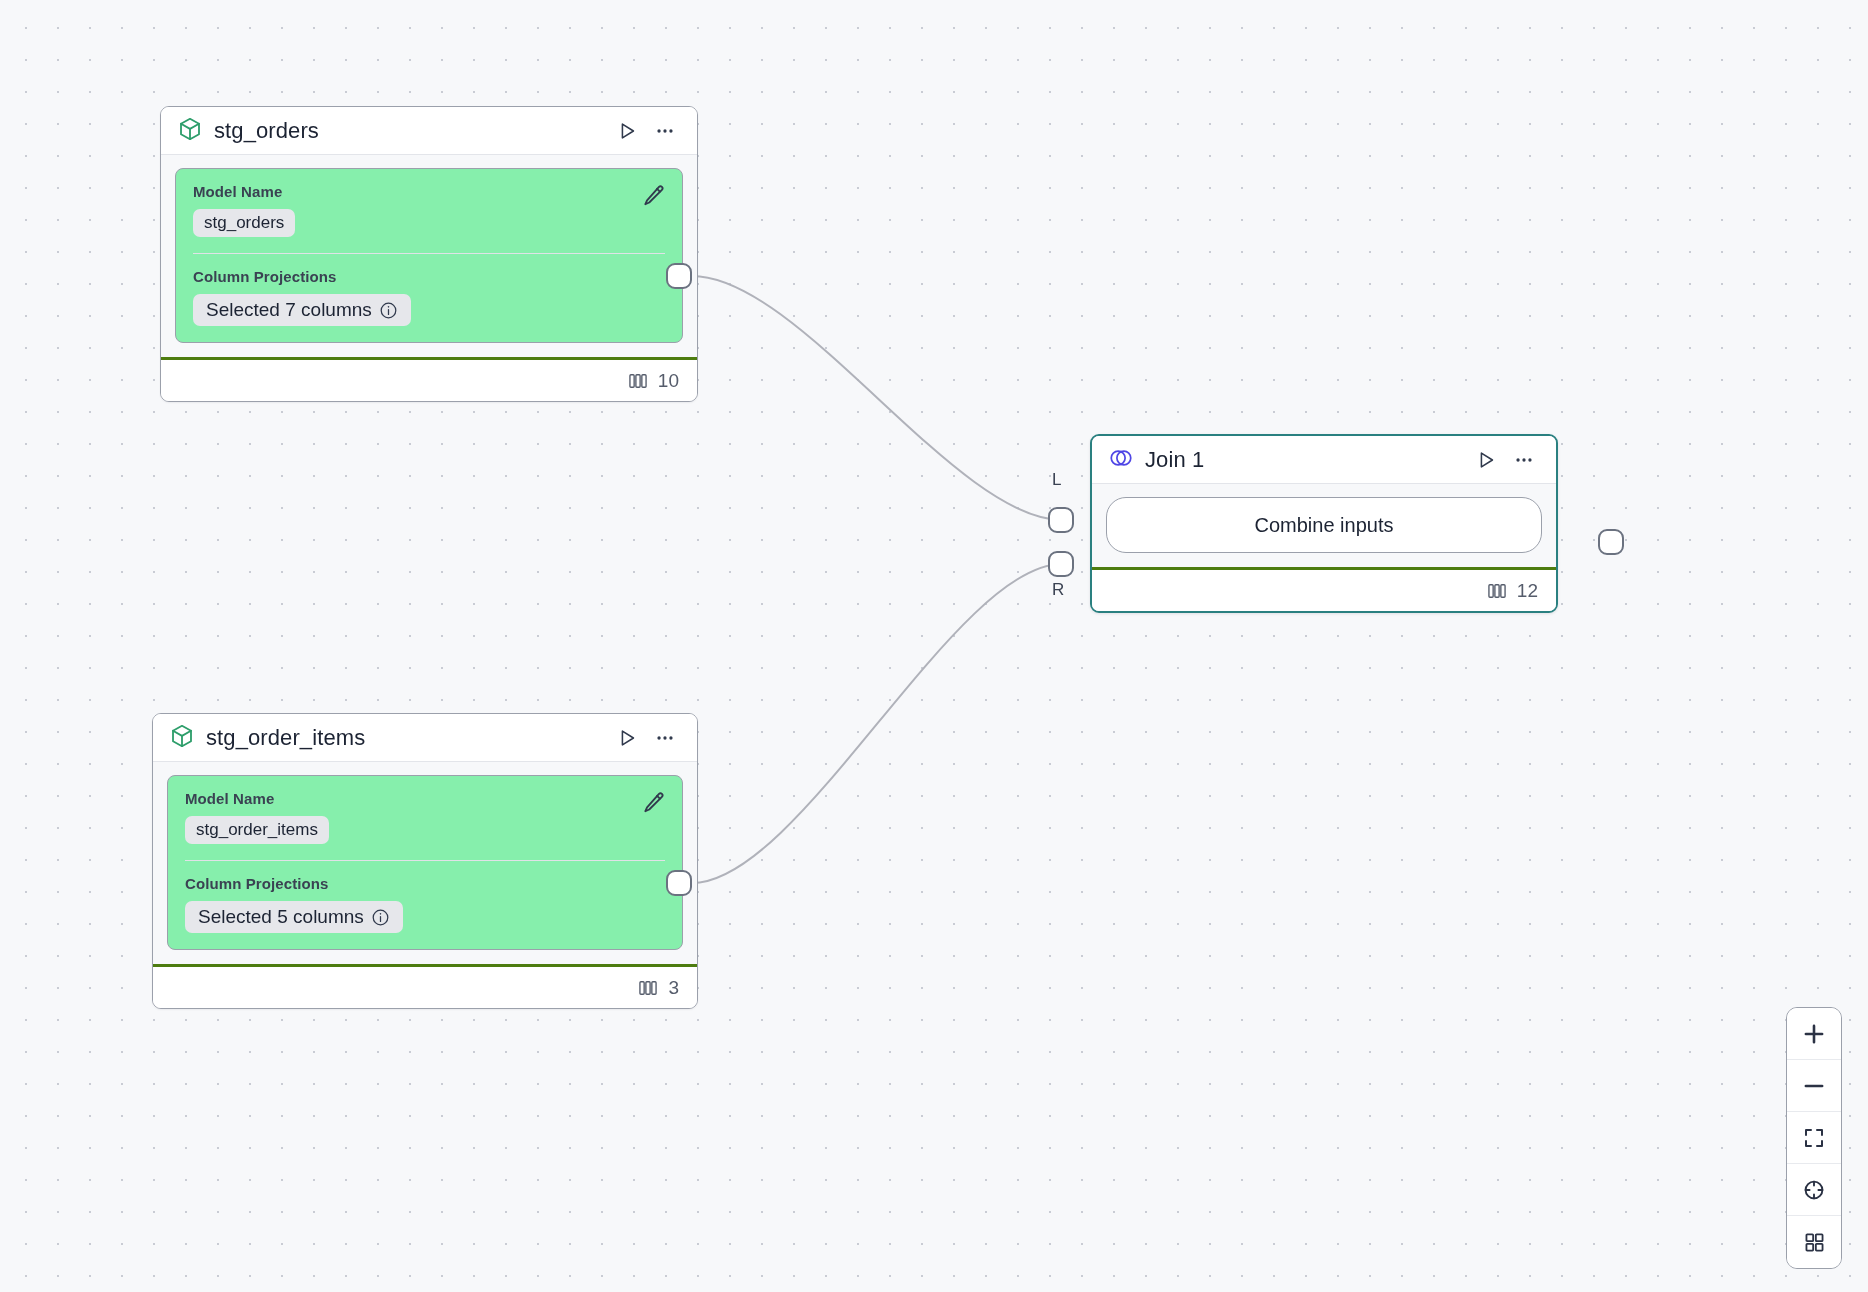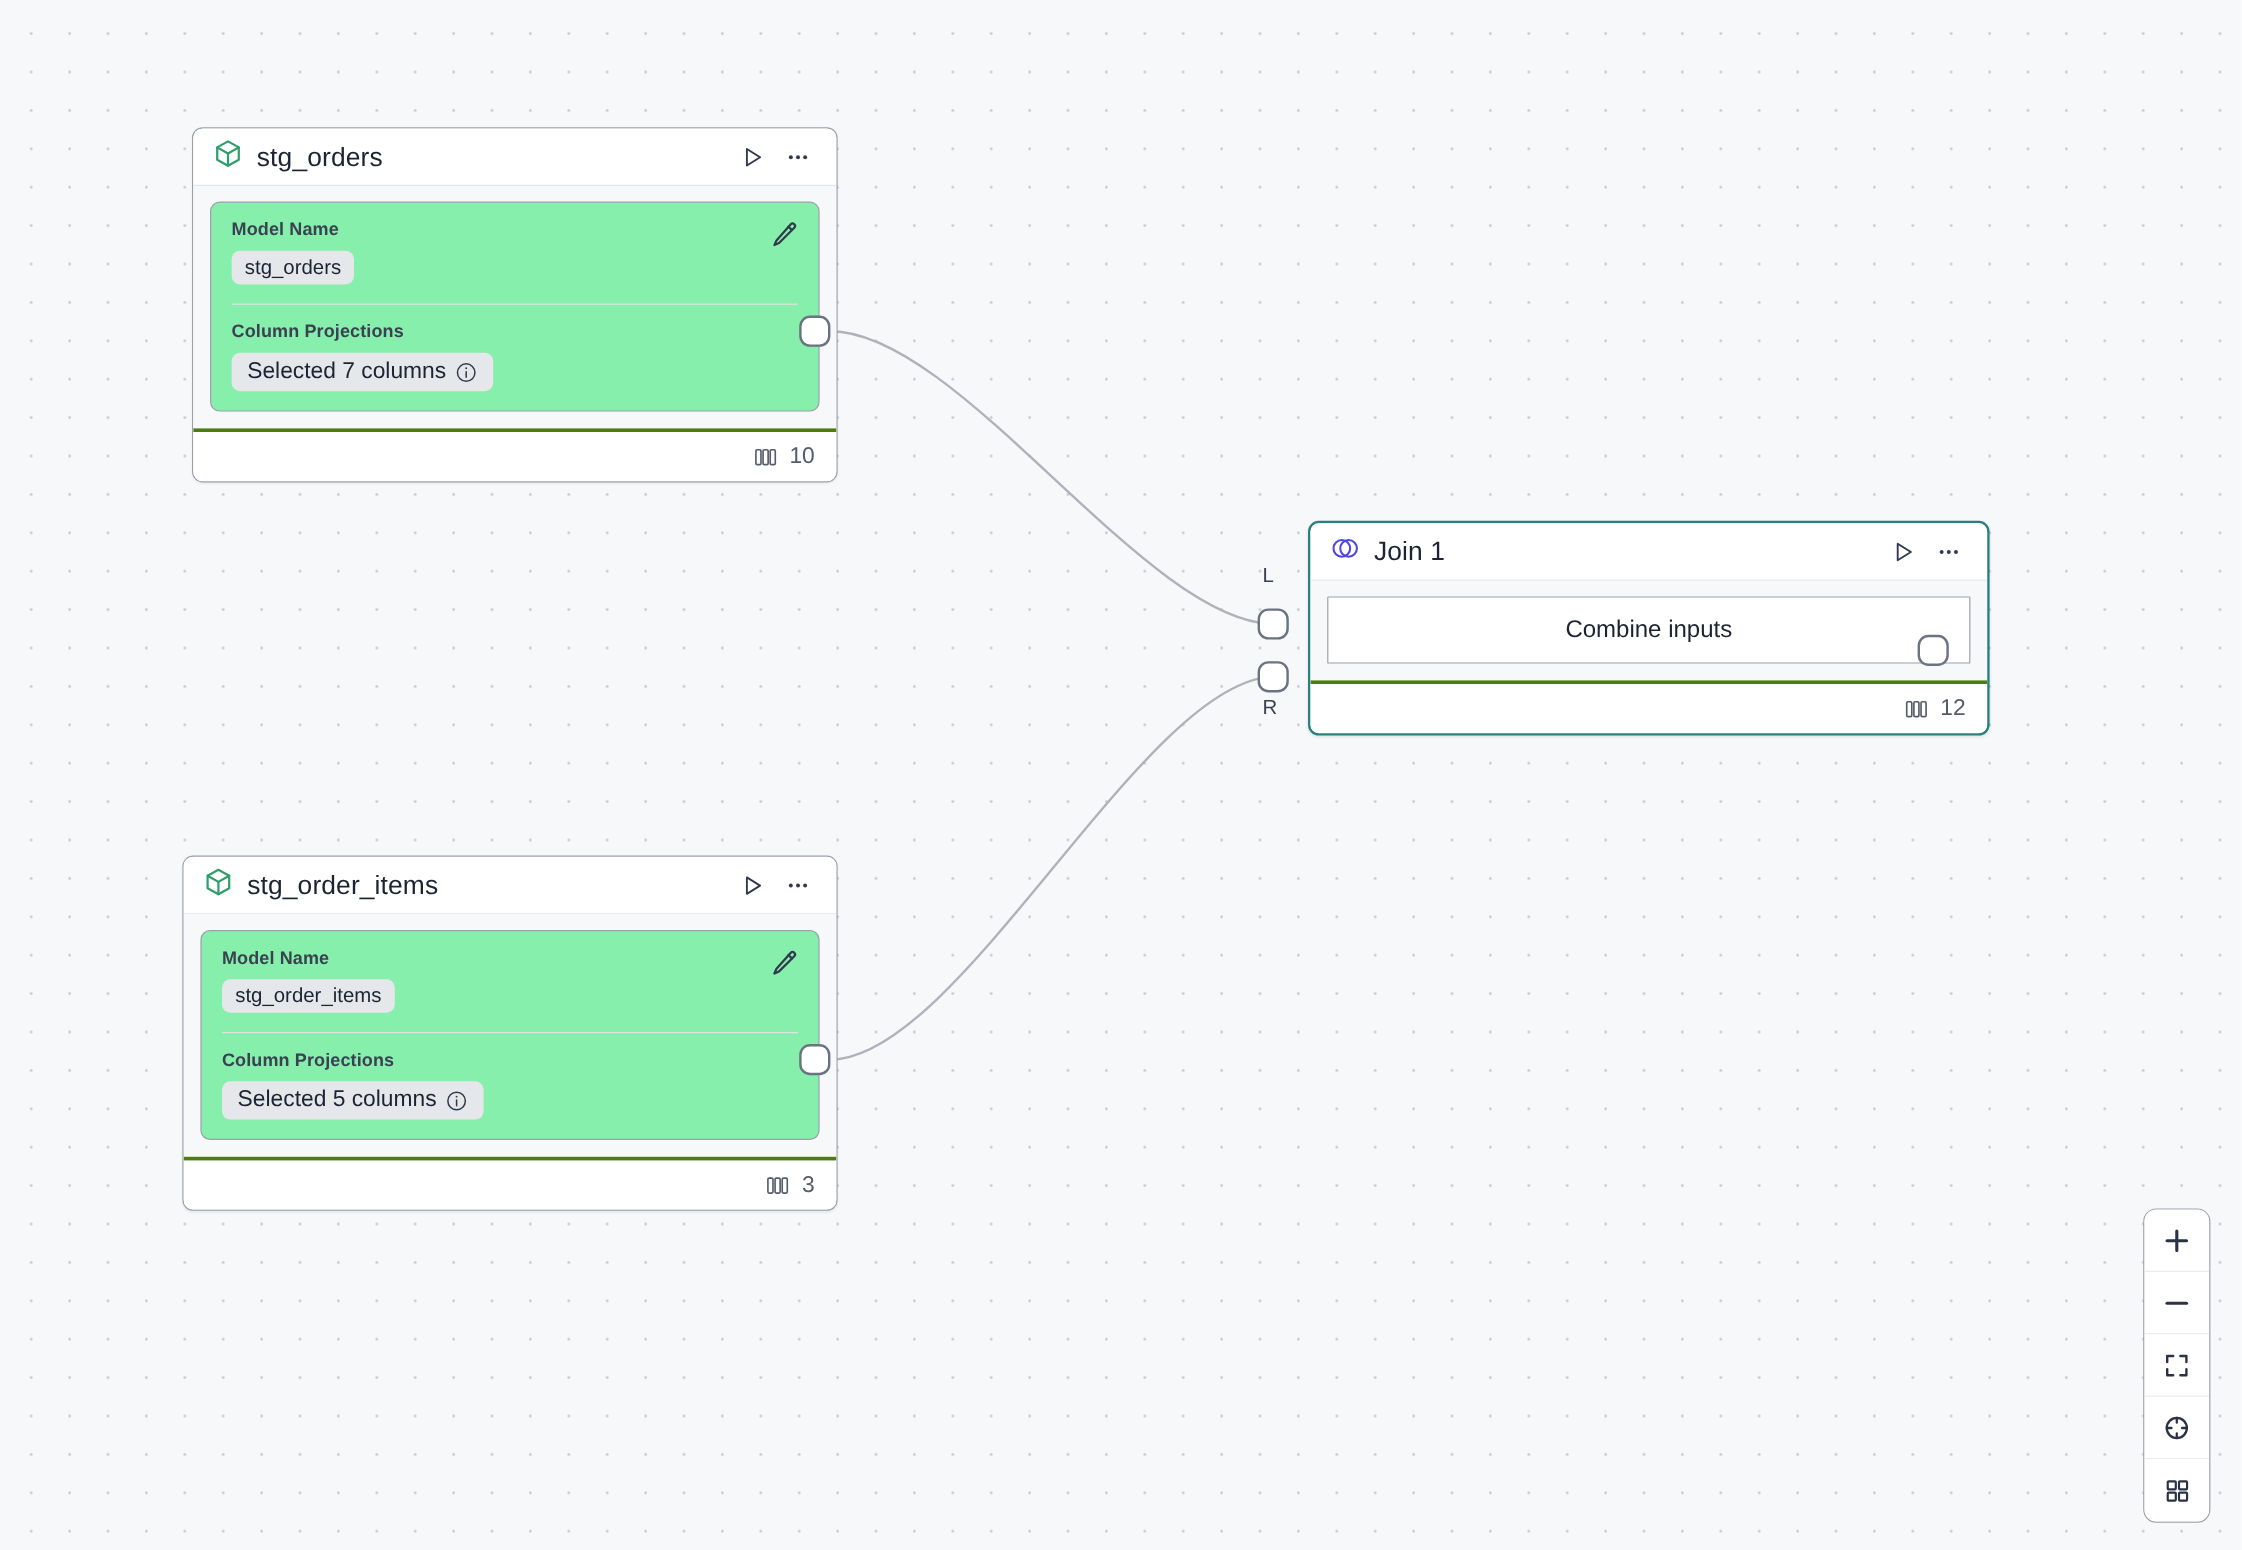--- a/index.html
+++ b/index.html
@@ -129,21 +129,21 @@
     color: #555c6b;
   }
 
   .big-btn {
     display: flex;
     align-items: center;
     justify-content: center;
     width: 100%;
     height: 56px;
     border: 1.3px solid #9ba0ab;
-    border-radius: 1px;
+    border-radius: 20px;
     background: #ffffff;
     font-size: 20px;
     color: #1c2333;
     cursor: pointer;
   }
 
   
   .port {
     position: absolute;
     width: 26px; height: 26px;
@@ -319,21 +319,21 @@
           <rect x="9.7" y="5.2" width="4.6" height="13.6" rx="1.1"></rect>
           <rect x="16.2" y="5.2" width="4.6" height="13.6" rx="1.1"></rect>
         </svg>
       </span>
       <span class="footer-count">3</span>
     </div>
   </div>
 
   <div class="port" style="left:666px; top:870px;"></div>
 
-  <div class="node selected" style="left:1090px; top:434px; width:568px;">
+  <div class="node selected" style="left:1090px; top:434px; width:468px;">
     <div class="node-header">
       <span class="node-icon">
         <svg width="26" height="26" viewBox="0 0 24 24" fill="none" stroke="#4f46e5" stroke-width="1.6">
           <circle cx="9.4" cy="12" r="6.4"></circle>
           <circle cx="14.6" cy="12" r="6.4"></circle>
         </svg>
       </span>
       <span class="node-title">Join 1</span>
       <span class="header-spacer"></span>
       <span class="hdr-btn">

